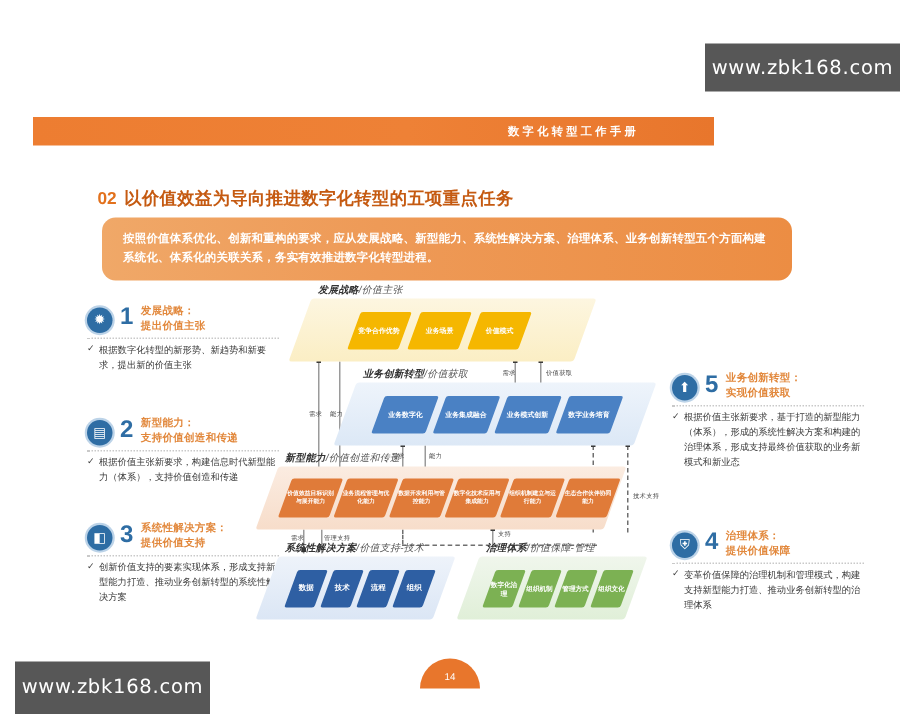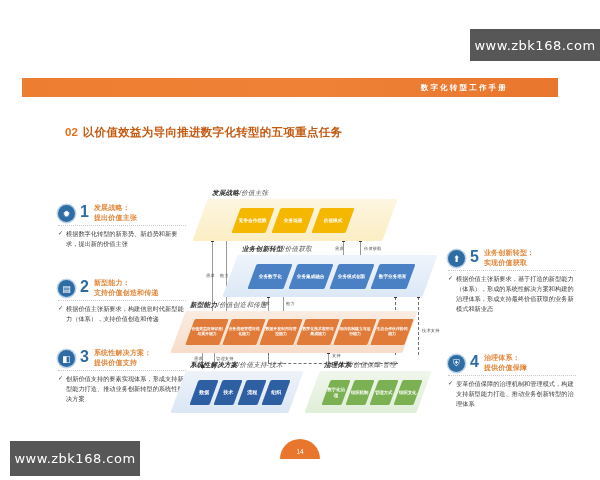--- a/index.html
+++ b/index.html
@@ -17,21 +17,21 @@
     position:absolute;background:#575757;color:#fff;
     font-size:13px;letter-spacing:.5px;
     display:flex;align-items:center;justify-content:center;
     font-family:"DejaVu Sans",sans-serif;
   }
   .wm-top{right:0px;top:8px;width:130px;height:32px;}
   .wm-bottom{left:10px;bottom:25px;width:130px;height:35px;}
 
   
   .topbar{
-    position:absolute;left:22px;top:57px;width:536px;height:19px;
+    position:absolute;left:22px;top:57px;width:454px;height:19px;
     background:linear-gradient(90deg,#ed7d31 0%,#ee8136 55%,#e8762c 100%);
     display:flex;align-items:center;justify-content:flex-end;
   }
   .topbar span{
     color:#fff;font-size:7.5px;letter-spacing:2.2px;margin-right:50px;
     font-weight:bold;
   }
 
   
   .title-row{position:absolute;left:65px;top:104px;display:flex;align-items:baseline;}
@@ -163,20 +163,21 @@
 
   <div class="topbar">
     <span>数字化转型工作手册</span>
   </div>
 
   <div class="title-row">
     <div class="title-num">02</div>
     <div class="title-text">以价值效益为导向推进数字化转型的五项重点任务</div>
   </div>
 
+  <div class="intro">按照价值体系优化、创新和重构的要求，应从发展战略、新型能力、系统性解决方案、治理体系、业务创新转型五个方面构建系统化、体系化的关联关系，务实有效推进数字化转型进程。</div>
 
   <div class="side-item item1">
     <div class="si-head">
       <div class="si-icon">✹</div>
       <div class="si-num">1</div>
       <div class="si-titles">
         <div class="si-t1">发展战略：</div>
         <div class="si-t2">提出价值主张</div>
       </div>
     </div>

